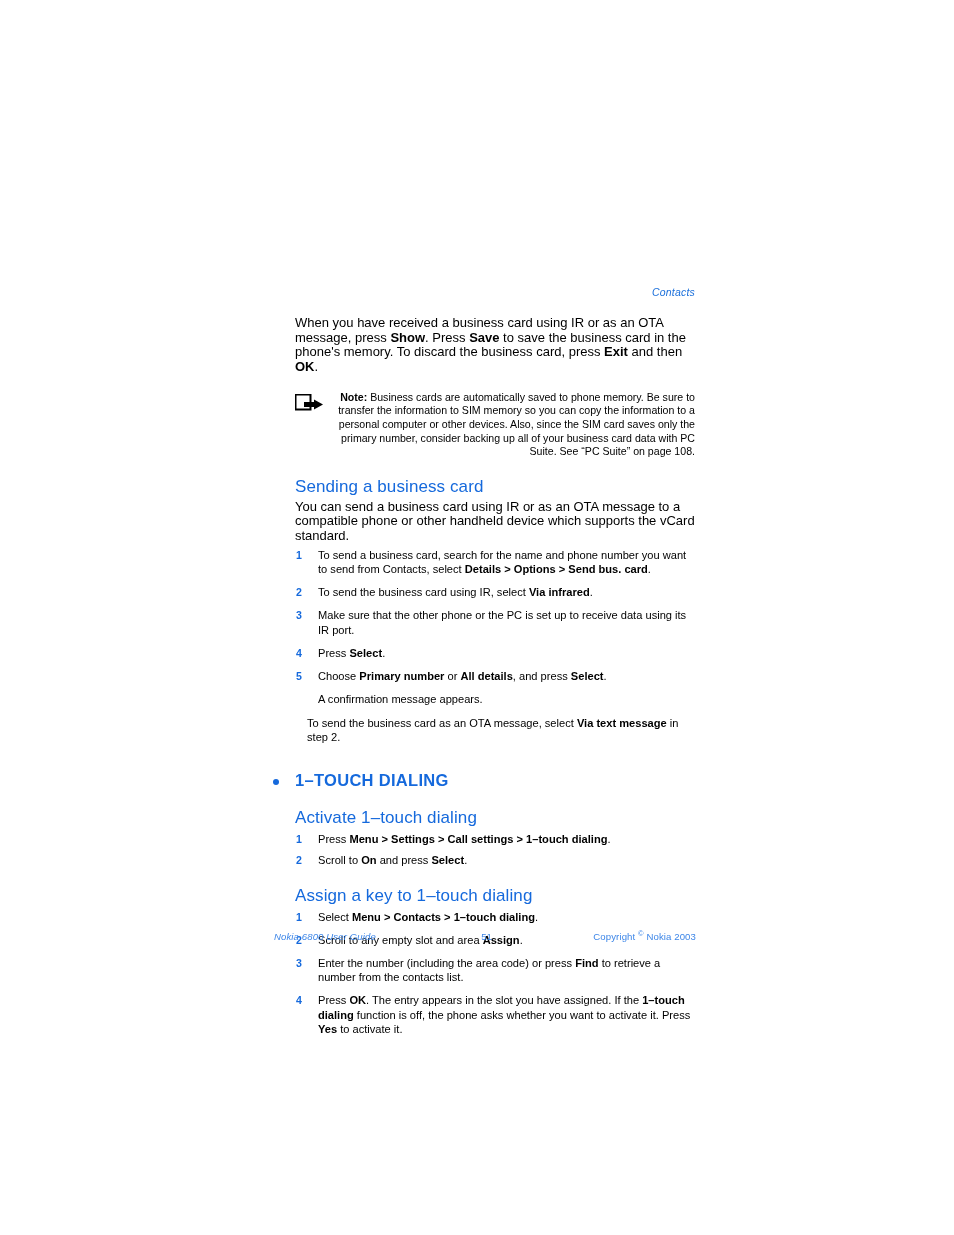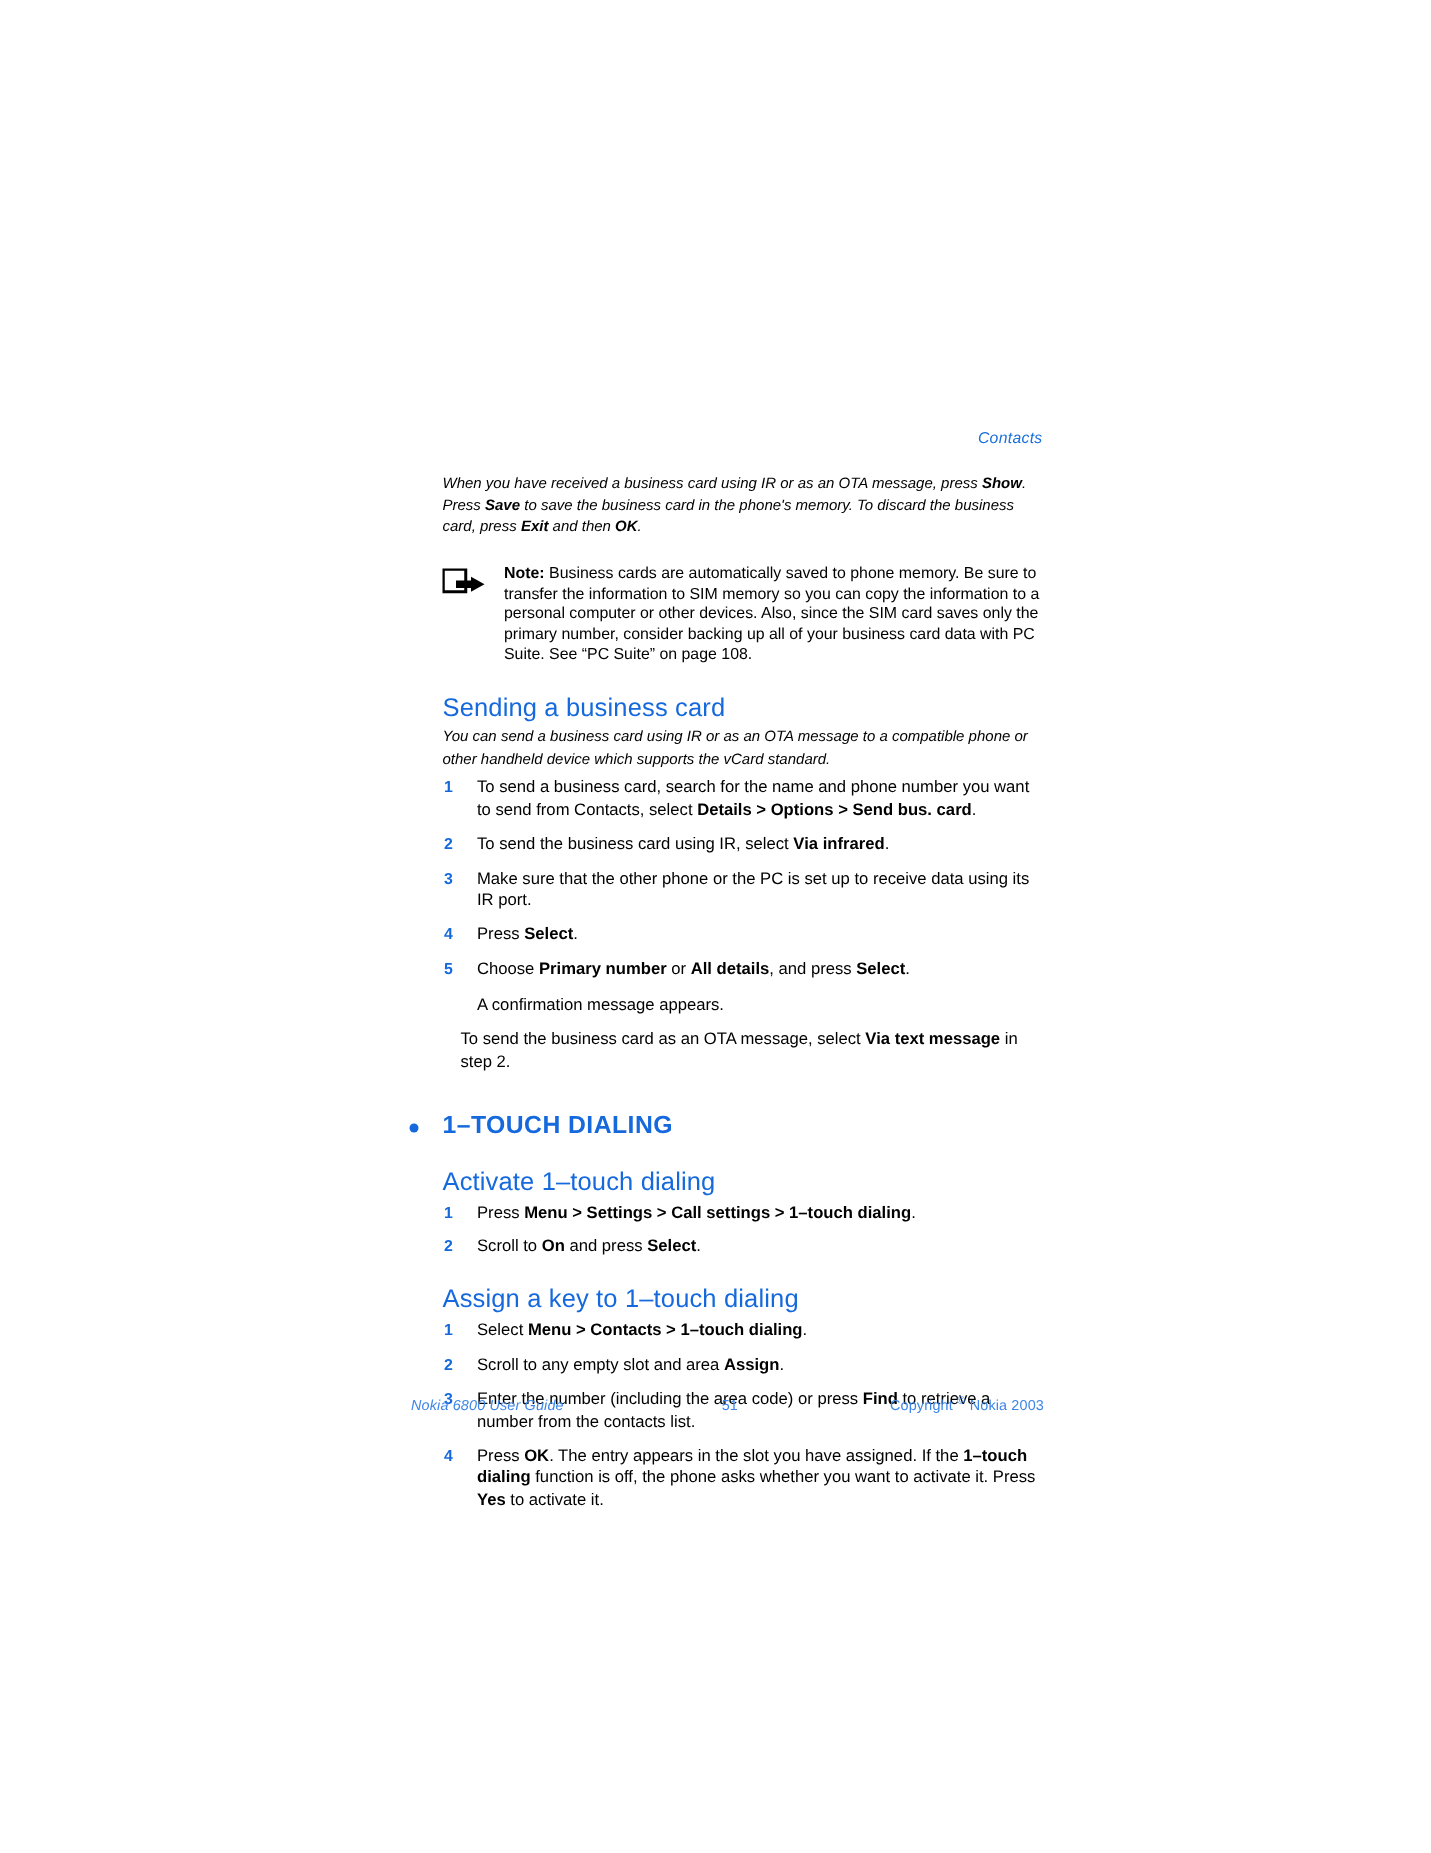--- a/index.html
+++ b/index.html
@@ -37,26 +37,25 @@
     text-align: right;
     font-style: italic;
     font-size: 10.5px;
     color: #1a6fdb;
     letter-spacing: 0.2px;
     line-height: 14px;
     margin-bottom: 17px;
   }
 
   p.body-par {
-    font-size: 10px;
+    font-size: 13px;
     line-height: 14.7px;
     margin: 0 0 0 0;
     text-align: left;
     color: #000;
-    font-style: italic;
   }
 
   b, strong { font-weight: bold; }
 
   
   .note-block {
     position: relative;
     margin-top: 16px;
     padding-left: 41px;
     min-height: 30px;
@@ -65,20 +64,21 @@
     position: absolute;
     left: 0px;
     top: 3px;
     width: 30px;
     height: 18px;
   }
   .note-text {
     font-size: 10.6px;
     line-height: 13.6px;
     color: #000;
+    text-align: right;
   }
 
   
   h2.sub-head {
     font-size: 17px;
     font-weight: normal;
     color: #1569dc;
     margin: 17px 0 3px 0;
     letter-spacing: 0.1px;
     line-height: 21px;

